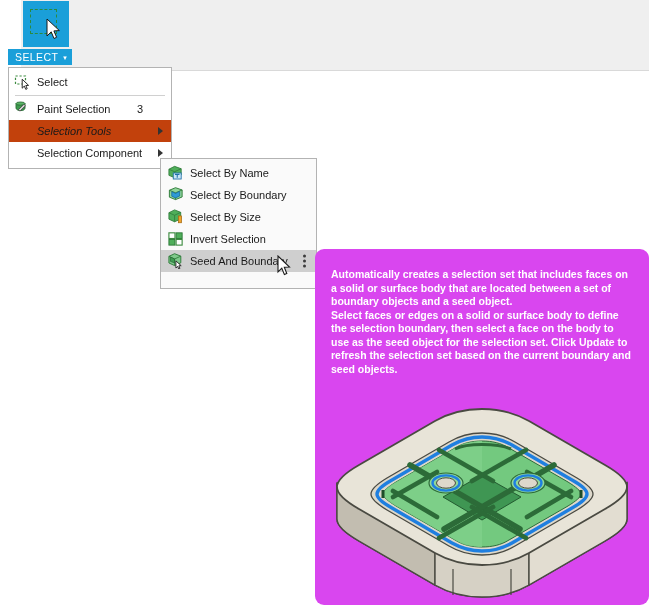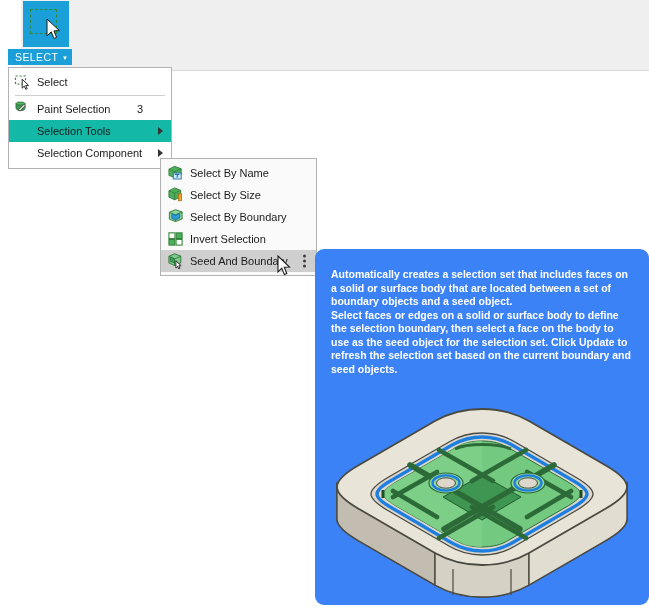--- a/index.html
+++ b/index.html
@@ -89,21 +89,22 @@
     position: relative;
     height: 22px;
     display: flex;
     align-items: center;
     padding-left: 5px;
     box-sizing: border-box;
     cursor: default;
     white-space: nowrap;
   }
   .menu-item.highlighted {
-    background: #14b8a6;
+    background: #c2410c;
+    font-style: italic;
   }
   .menu-icon {
     width: 19px;
     min-width: 19px;
     height: 18px;
     position: relative;
     margin-right: 4px;
   }
   .menu-label {
     font-size: 11px;
@@ -139,21 +140,21 @@
   }
 
   
   .submenu-panel {
     position: absolute;
     left: 160px; top: 158px;
     width: 157px;
     background: #fafafa;
     border: 1px solid #b3b3b3;
     box-sizing: border-box;
-    padding: 3px 0 3px 0;
+    padding: 3px 0 16px 0;
   }
   .submenu-item {
     position: relative;
     height: 22px;
     display: flex;
     align-items: center;
     padding-left: 6px;
     box-sizing: border-box;
     cursor: default;
     white-space: nowrap;
@@ -183,21 +184,21 @@
     left: 277px; top: 255px;
     width: 14px; height: 21px;
     pointer-events: none;
   }
 
   
   .tooltip {
     position: absolute;
     left: 315px; top: 249px;
     width: 334px; height: 356px;
-    background: #3b82f6;
+    background: #d946ef;
     border-radius: 9px;
     box-sizing: border-box;
     overflow: hidden;
   }
   .tooltip-text {
     padding: 19px 16px 0 16px;
     color: #ffffff;
     font-size: 10.5px;
     font-weight: bold;
     line-height: 13.5px;
@@ -282,39 +283,39 @@
         <rect x="6.6" y="9.5" width="8.4" height="6.4" fill="#c8e6f7" stroke="#1f6fa8" stroke-width="0.9"></rect>
         <path d="M8.4,11 L13.2,11 M10.8,11 L10.8,14.6" fill="none" stroke="#1f6fa8" stroke-width="1.1"></path>
       </svg>
     </span>
     <span class="menu-label">Select By Name</span>
   </div>
 
   <div class="submenu-item">
     <span class="menu-icon">
       <svg viewBox="0 0 19 18" width="18" height="17">
+        <path d="M2.5,4.5 L9,1.8 L16,4.2 L16,11.6 L9,14.4 L2.5,11.8 Z" fill="#8fd49a" stroke="#2d7a38" stroke-width="1"></path>
+        <path d="M2.5,4.5 L9,7.2 L16,4.2" fill="none" stroke="#2d7a38" stroke-width="0.9"></path>
+        <path d="M9,7.2 L9,14.4" fill="none" stroke="#2d7a38" stroke-width="0.9"></path>
+        <path d="M5,6.1 L9,7.8 L13.4,5.7 L13.4,10.6 L9,12.6 L5,10.8 Z" fill="#2e9ad6" stroke="#15699e" stroke-width="0.8"></path>
+      </svg>
+    </span>
+    <span class="menu-label">Select By Boundary</span>
+  </div>
+
+  <div class="submenu-item">
+    <span class="menu-icon">
+      <svg viewBox="0 0 19 18" width="18" height="17">
         <path d="M2,5 L8,2 L14.5,4.6 L14.5,11.6 L8,14.6 L2,11.8 Z" fill="#4fae5a" stroke="#2d7a38" stroke-width="0.9"></path>
         <path d="M2,5 L8,7.7 L14.5,4.6" fill="none" stroke="#2d7a38" stroke-width="0.8"></path>
         <path d="M8,7.7 L8,14.6" fill="none" stroke="#2d7a38" stroke-width="0.8"></path>
         <rect x="12" y="8.4" width="3.3" height="7.2" fill="#f0a32a" stroke="#a56b12" stroke-width="0.8"></rect>
       </svg>
     </span>
     <span class="menu-label">Select By Size</span>
-  </div>
-
-  <div class="submenu-item">
-    <span class="menu-icon">
-      <svg viewBox="0 0 19 18" width="18" height="17">
-        <path d="M2.5,4.5 L9,1.8 L16,4.2 L16,11.6 L9,14.4 L2.5,11.8 Z" fill="#8fd49a" stroke="#2d7a38" stroke-width="1"></path>
-        <path d="M2.5,4.5 L9,7.2 L16,4.2" fill="none" stroke="#2d7a38" stroke-width="0.9"></path>
-        <path d="M9,7.2 L9,14.4" fill="none" stroke="#2d7a38" stroke-width="0.9"></path>
-        <path d="M5,6.1 L9,7.8 L13.4,5.7 L13.4,10.6 L9,12.6 L5,10.8 Z" fill="#2e9ad6" stroke="#15699e" stroke-width="0.8"></path>
-      </svg>
-    </span>
-    <span class="menu-label">Select By Boundary</span>
   </div>
 
   <div class="submenu-item">
     <span class="menu-icon">
       <svg viewBox="0 0 19 18" width="18" height="17">
         <rect x="2" y="3" width="6.4" height="6" fill="#ffffff" stroke="#3d8b40" stroke-width="1.2"></rect>
         <rect x="9.6" y="3" width="6.4" height="6" fill="#4fae5a" stroke="#2d7a38" stroke-width="1"></rect>
         <rect x="2" y="10" width="6.4" height="6" fill="#4fae5a" stroke="#2d7a38" stroke-width="1"></rect>
         <rect x="9.6" y="10" width="6.4" height="6" fill="#ffffff" stroke="#3d8b40" stroke-width="1.2"></rect>
       </svg>

